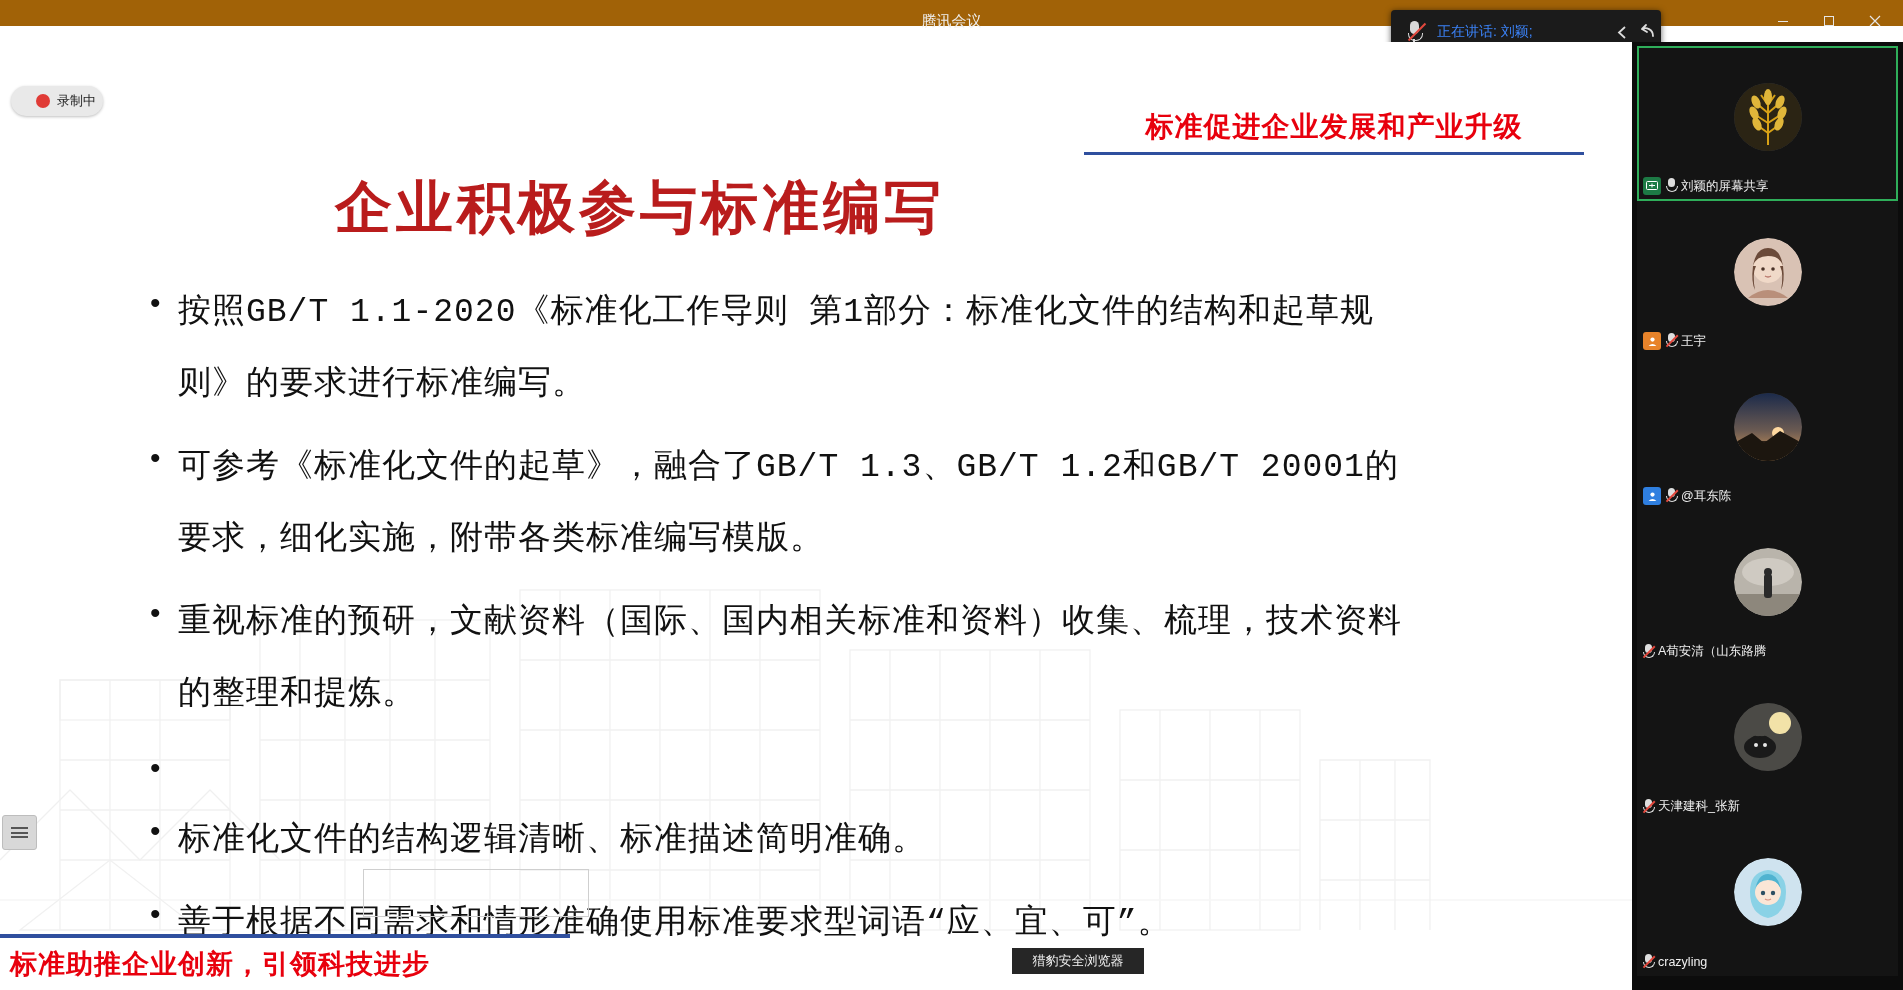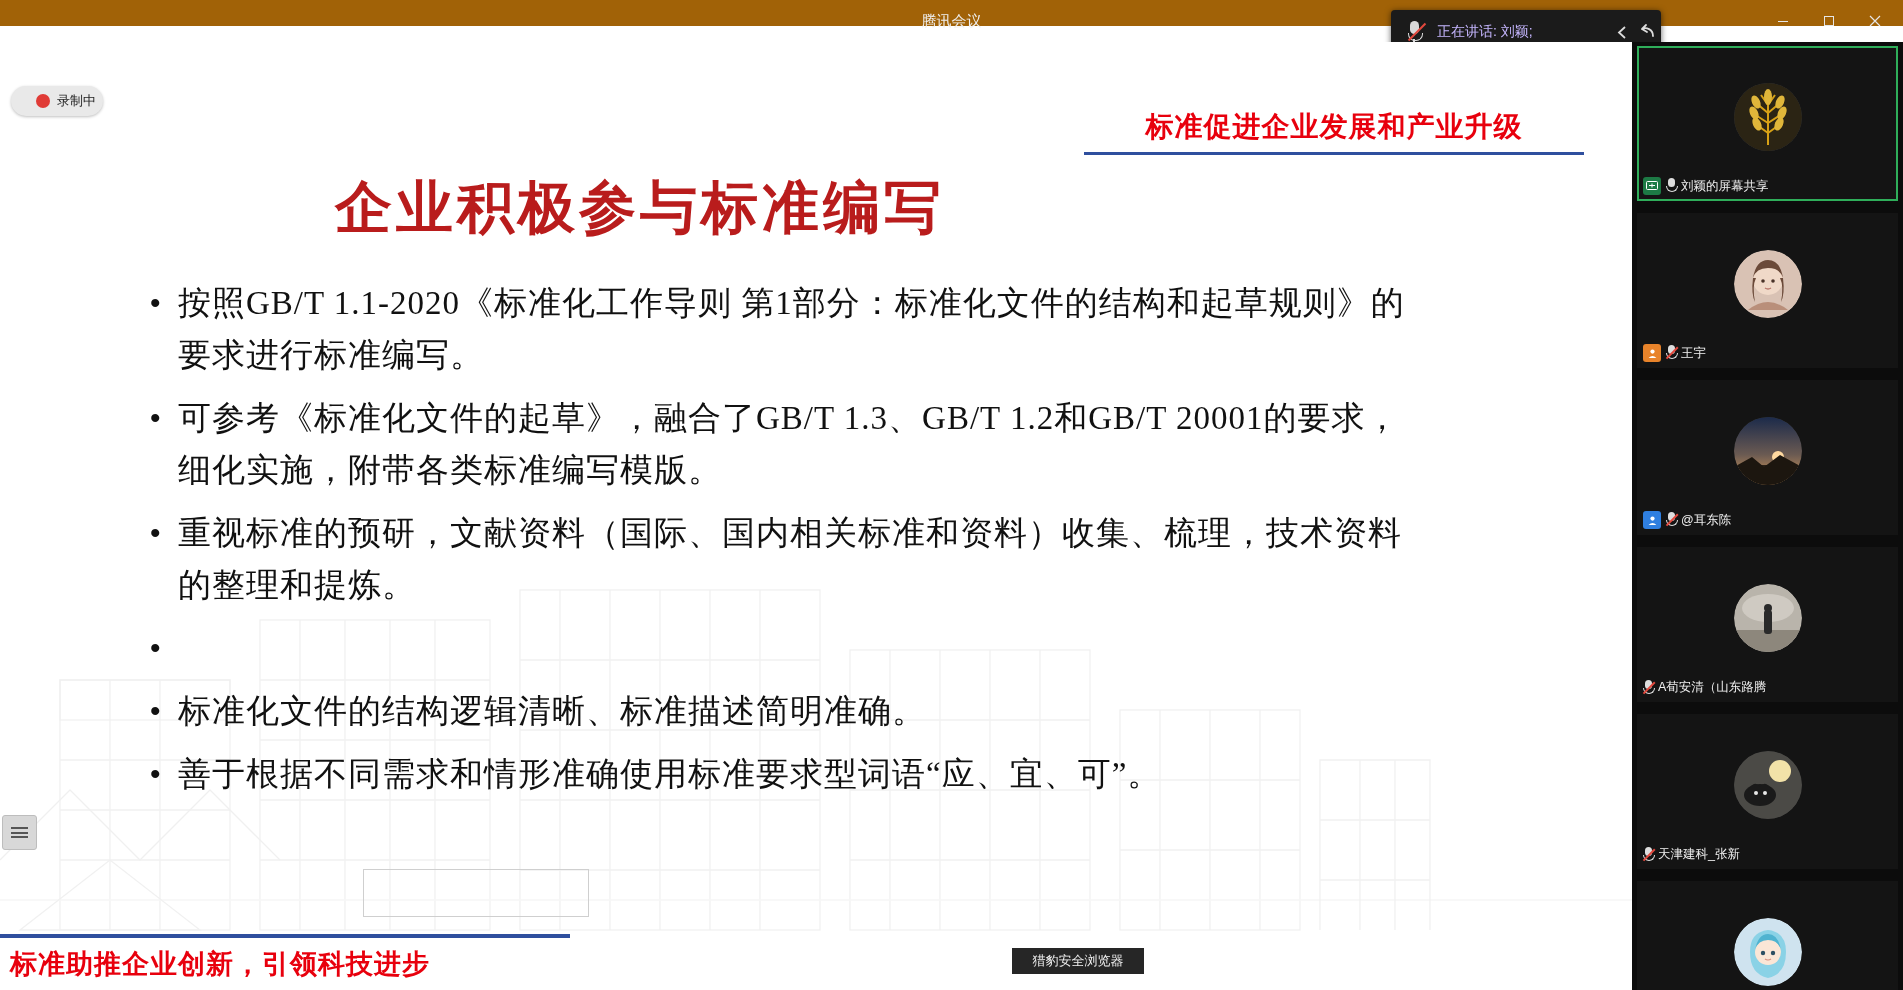--- a/index.html
+++ b/index.html
@@ -91,21 +91,21 @@
     width: 2px; height: 4px; background: #d9d9d9;
   }
   .mic-glyph .slash {
     position: absolute; left: -3px; top: 10px;
     width: 24px; height: 2px;
     background: #e2483d;
     transform: rotate(-45deg);
   }
   .speaking-pill .label {
     font-size: 14px;
-    color: #c4b5fd;
+    color: #3b82f6;
     white-space: nowrap;
   }
   .pill-ctrl {
     position: absolute;
     right: 0; top: 0;
     height: 44px;
     display: flex; align-items: center;
   }
   .chev-left, .undo-arrow {
     width: 26px; height: 44px;
@@ -195,24 +195,24 @@
   .bullet .dot {
     width: 28px;
     flex: 0 0 28px;
     font-size: 30px;
     line-height: 52px;
     color: #111;
     text-align: left;
   }
   .bullet .btext {
     font-size: 33px;
-    line-height: 52px;
+    line-height: 72px;
     color: #111;
     letter-spacing: 1px;
-    font-family: Liberation Serif, serif;
+    font-family: Liberation Mono, monospace;
   }
   .footer-bar {
     position: absolute;
     left: 0; bottom: 52px;
     width: 570px;
     height: 4px;
     background: #2f4f9e;
   }
   .footer-text {
     position: absolute;
@@ -265,21 +265,21 @@
     width: 271px; height: 948px;
     background: #0c0c0c;
     padding: 4px 5px 0 5px;
     box-sizing: border-box;
   }
   .tile {
     position: relative;
     width: 261px;
     height: 155px;
     background: #141414;
-    margin-bottom: 12px;
+    margin-bottom: 0;
     overflow: hidden;
   }
   .tile.active {
     outline: 2px solid #2fae5a;
     outline-offset: -2px;
   }
   .tile .avatar {
     position: absolute;
     left: 50%; top: 46%;
     transform: translate(-50%, -50%);

